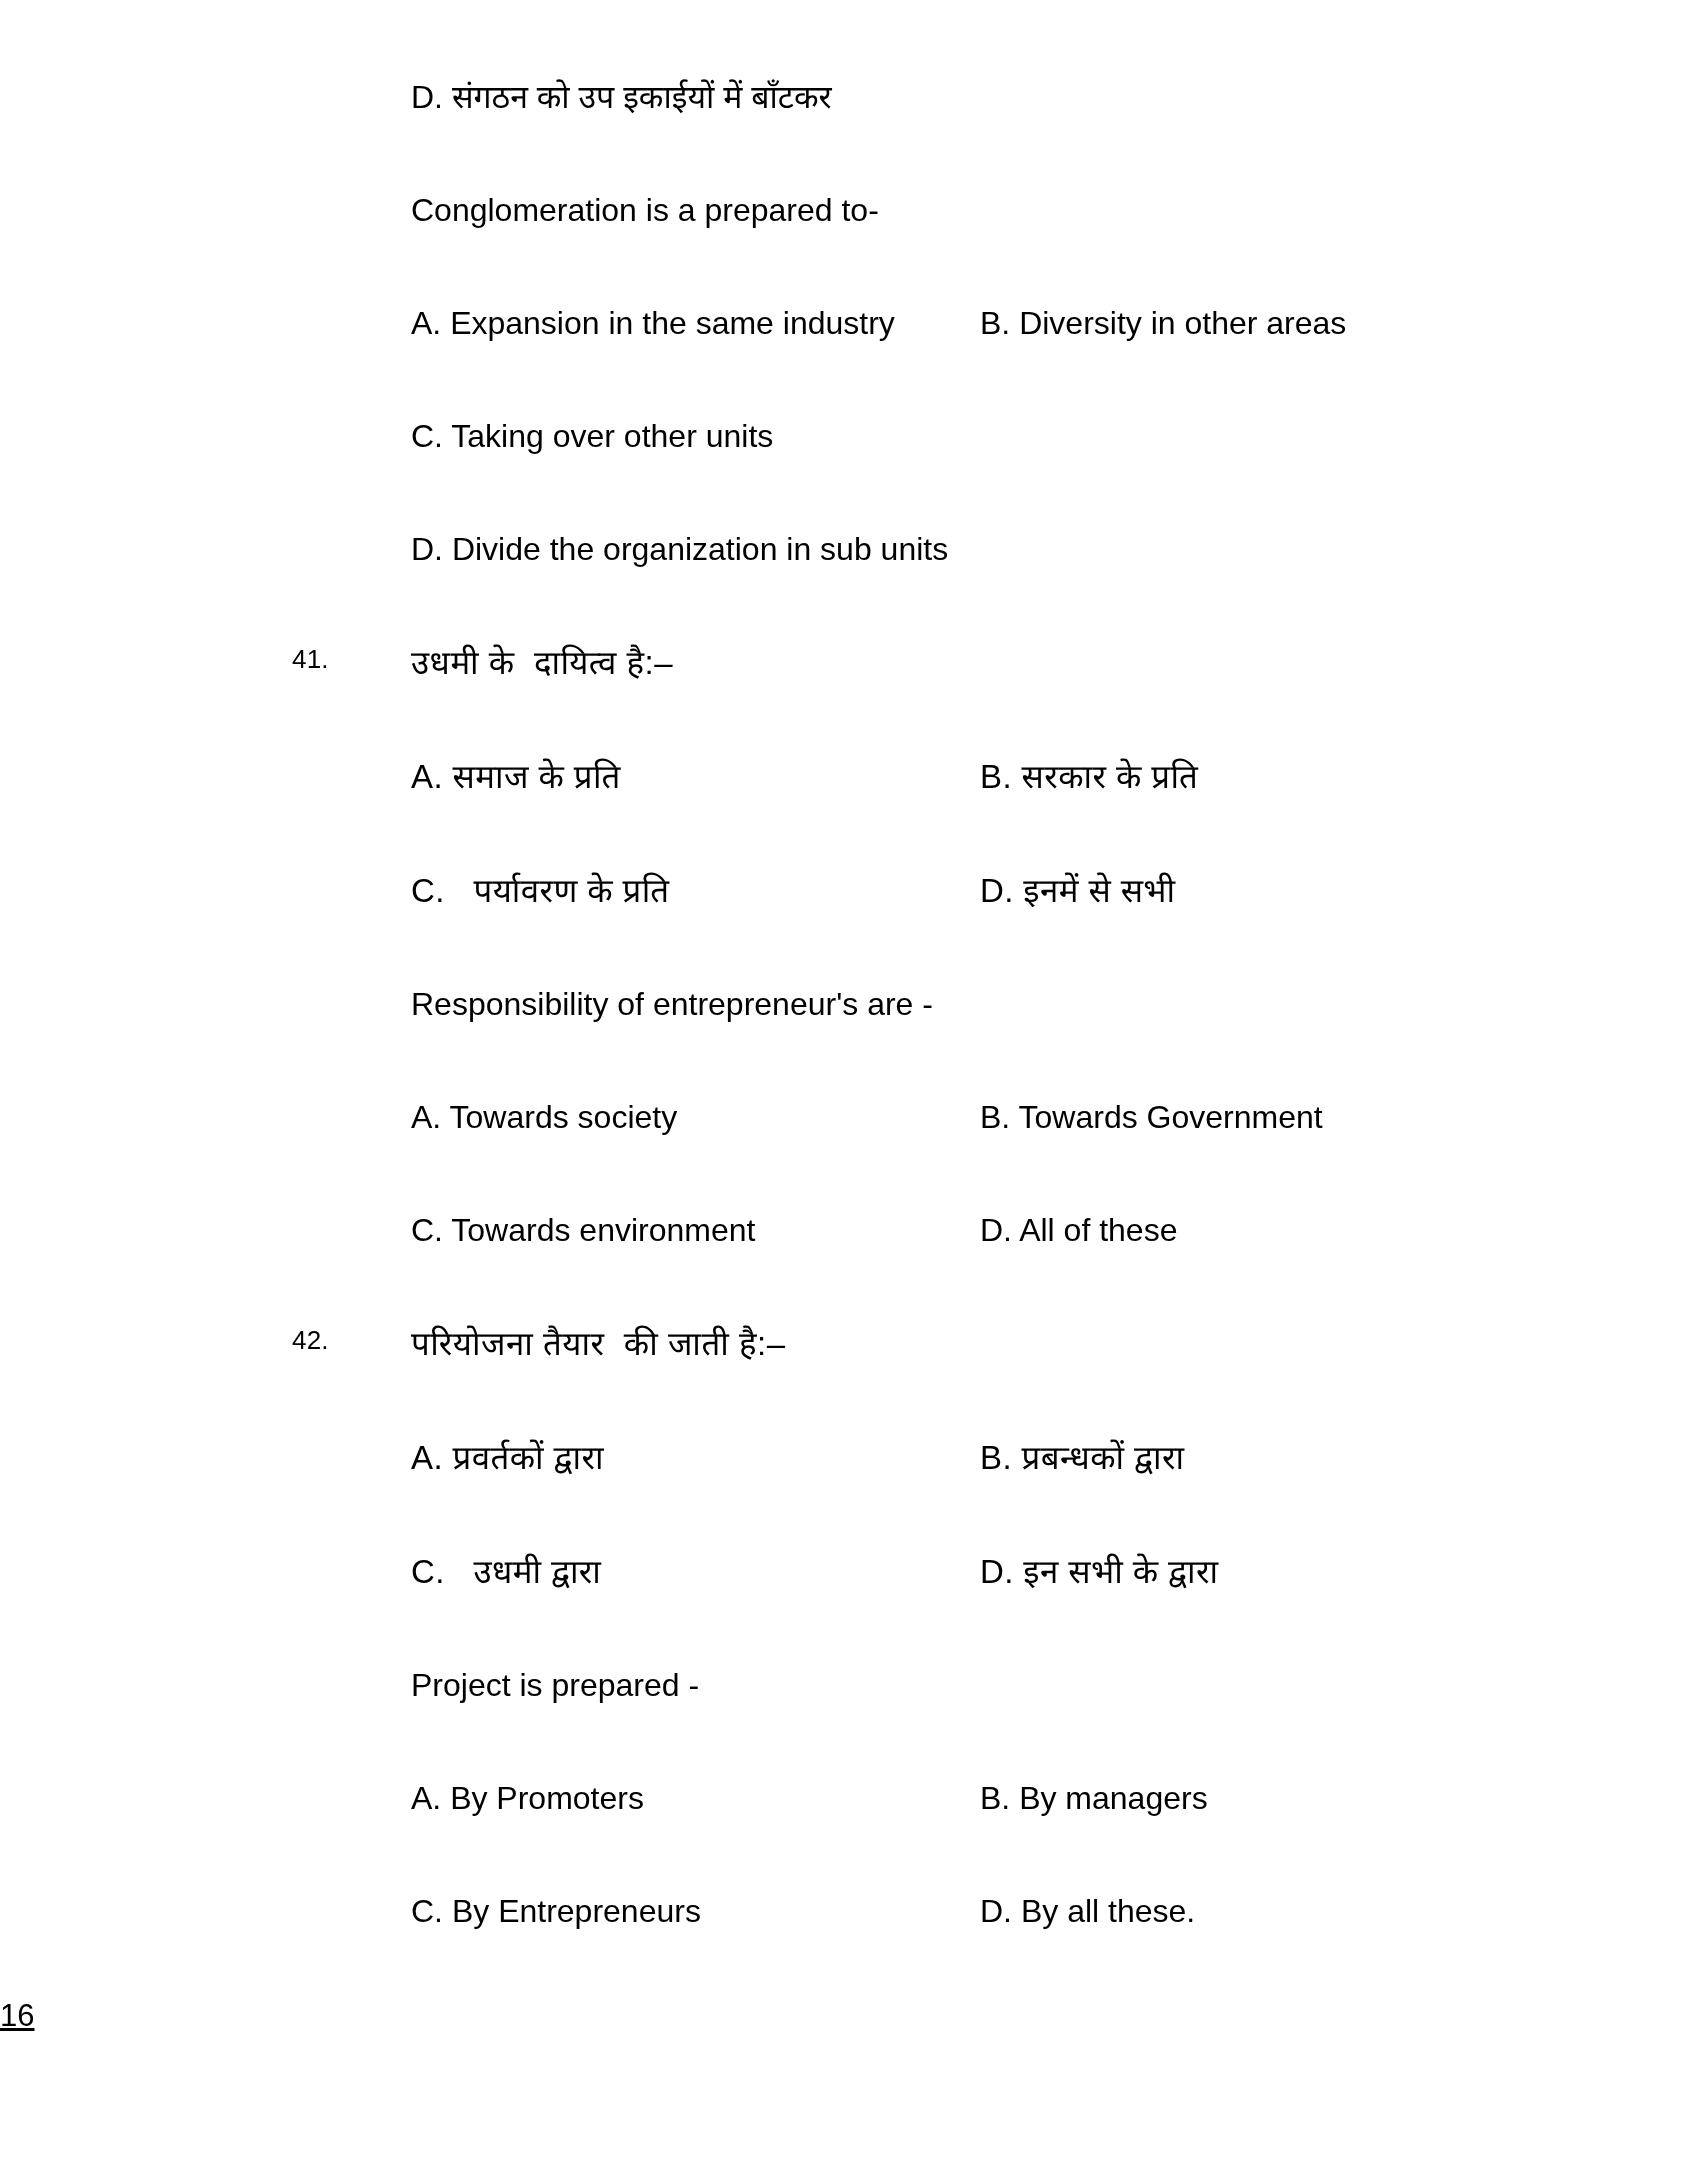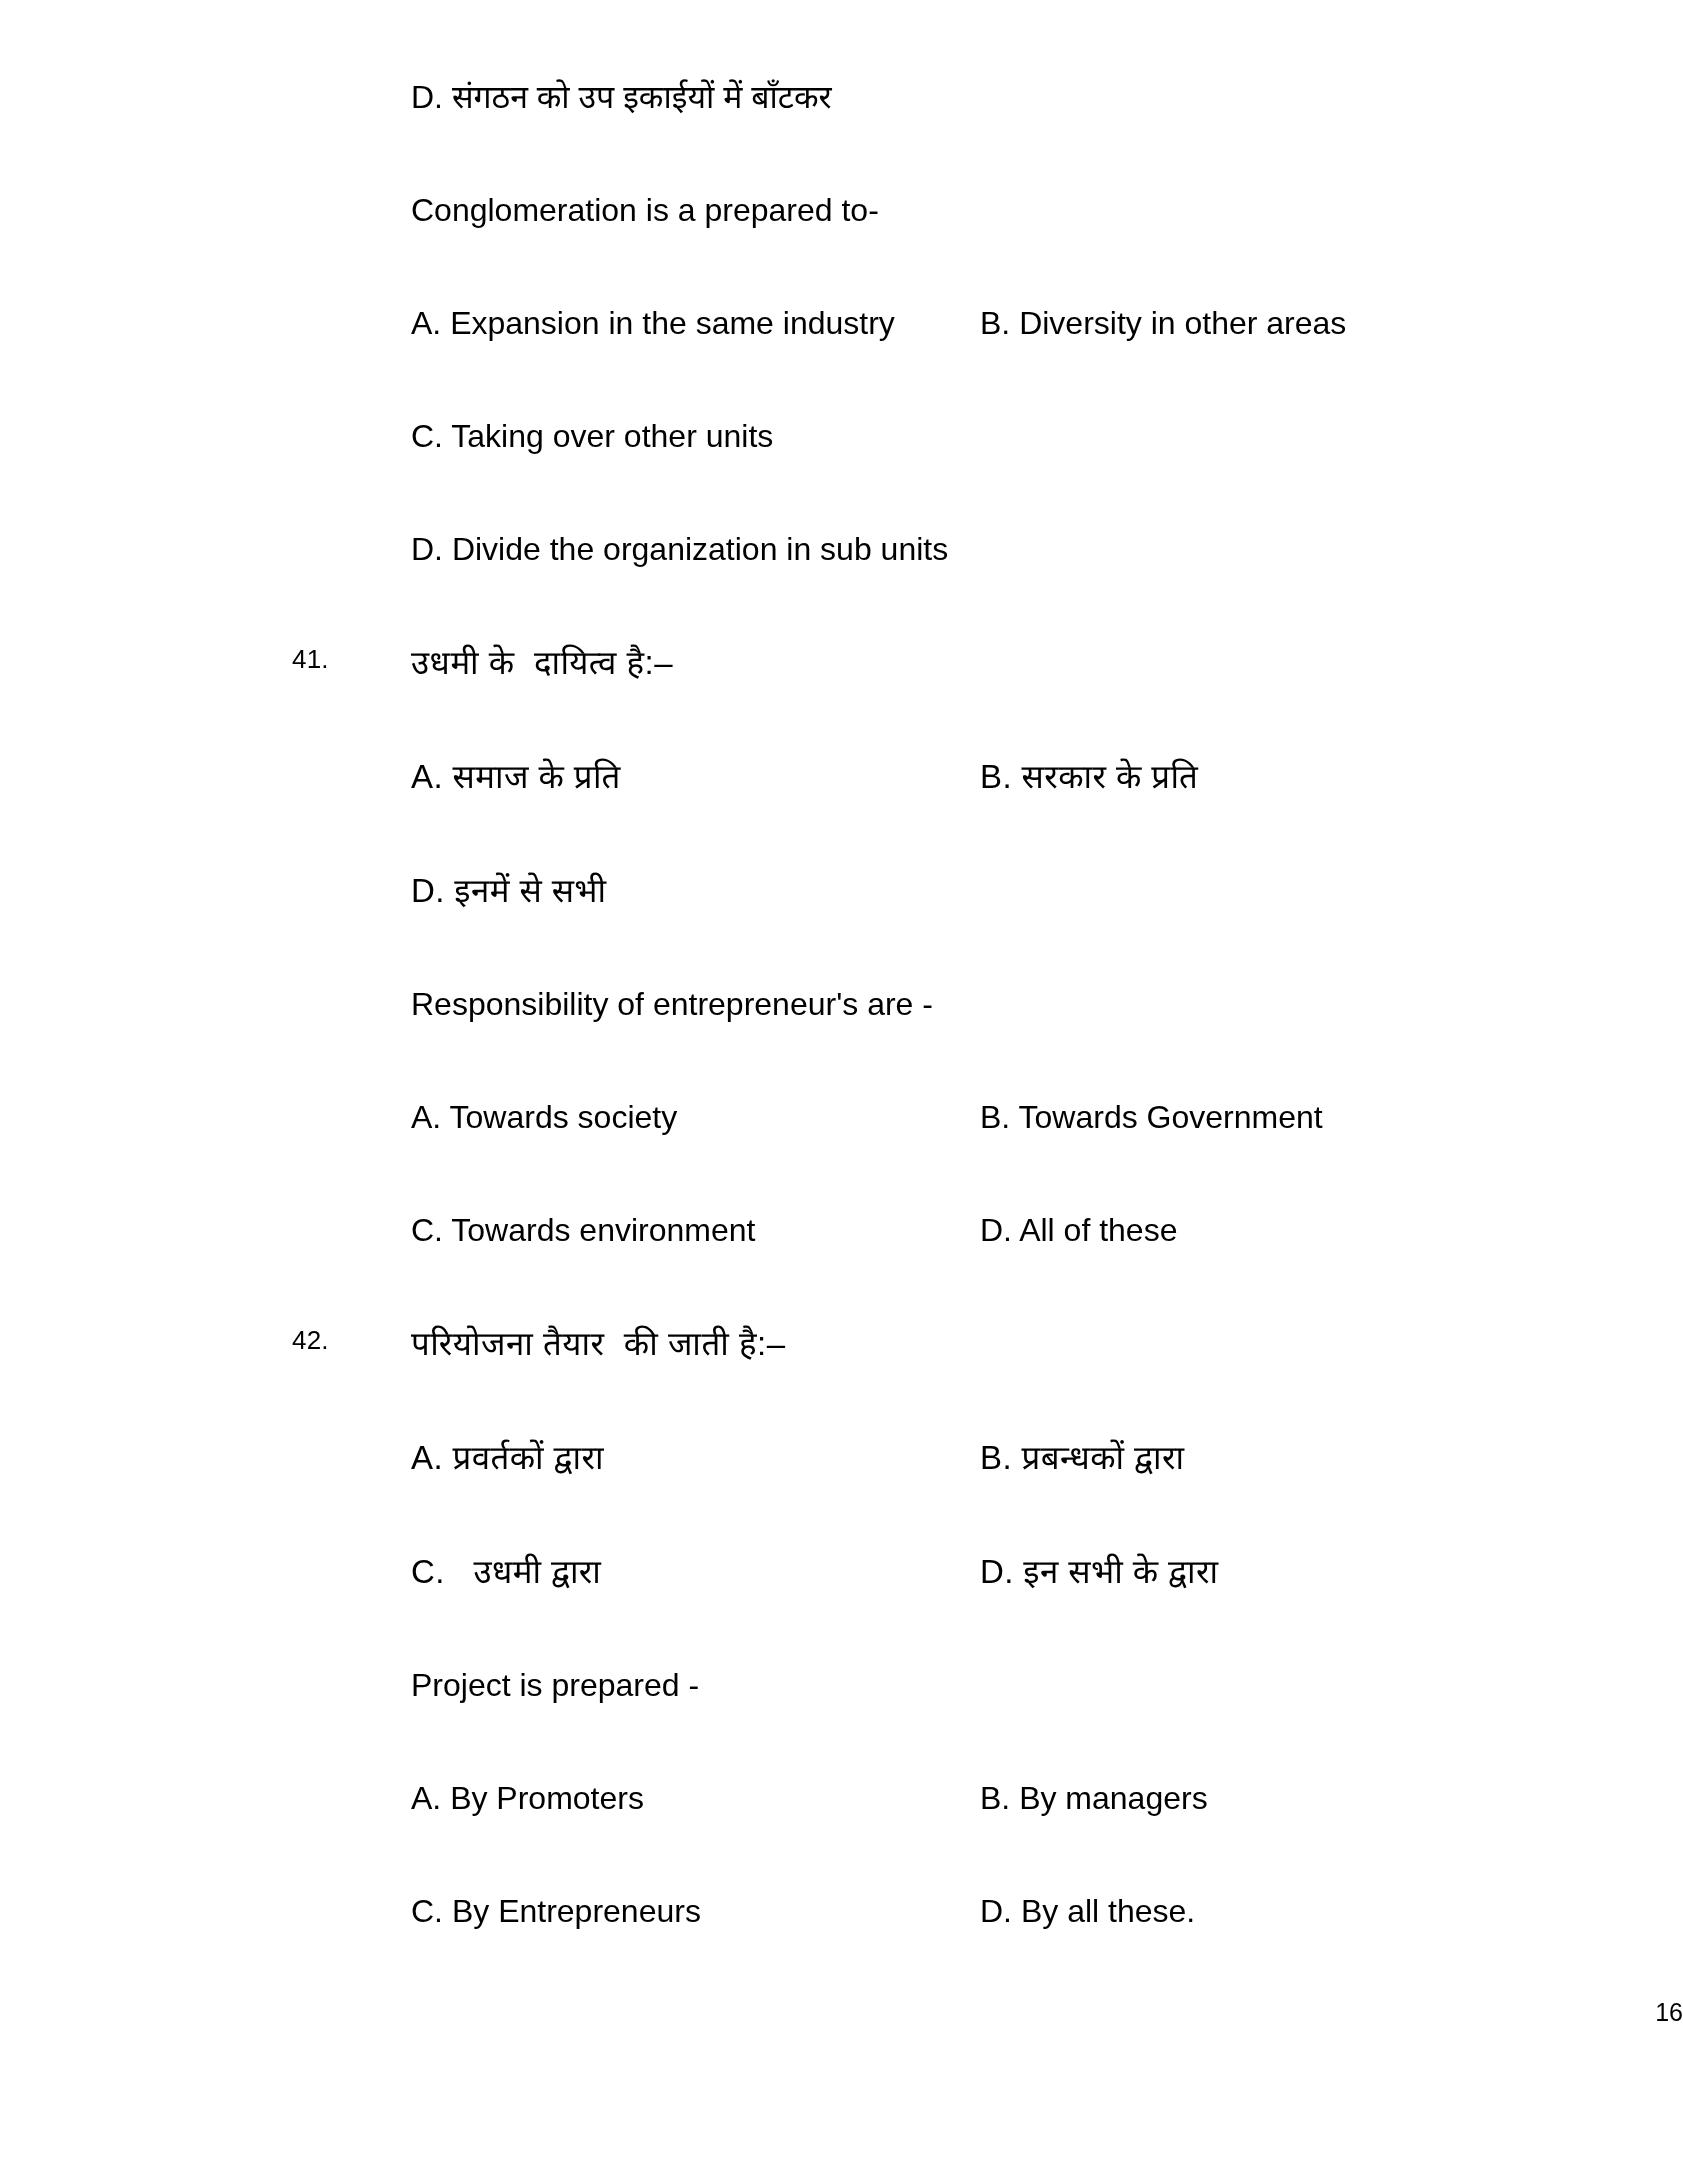--- a/index.html
+++ b/index.html
@@ -106,23 +106,24 @@
   .hindi {
     font-family: "Liberation Sans", "DejaVu Sans", sans-serif;
   }
 
   
   .page-number {
     position: absolute;
     top: 2000px;
     left: 0;
     width: 1683px;
-    text-align: right;
-    font-size: 25px;
-    line-height: 1;
+    text-align: left;
+    font-size: 31px;
+    line-height: 1;
+    text-decoration: underline;
   }
 
   .blank-area {
     height: 1px;
   }
 </style>
 </head>
 <body>
 
 <div class="page">
@@ -175,20 +176,21 @@
       <div class="sp-lg"></div>
 
       <div class="opt-row">
         <div class="opt col-a hindi">A. समाज के प्रति</div>
         <div class="opt col-b hindi">B. सरकार के प्रति</div>
       </div>
 
       <div class="sp-lg"></div>
 
       <div class="opt-row">
+        <div class="opt col-a hindi">C.   पर्यावरण के प्रति</div>
         <div class="opt col-b hindi">D. इनमें से सभी</div>
       </div>
 
       <div class="sp-lg"></div>
 
       <div class="row">
         <div class="line">Responsibility of entrepreneur's are -</div>
       </div>
 
       <div class="sp-lg"></div>

